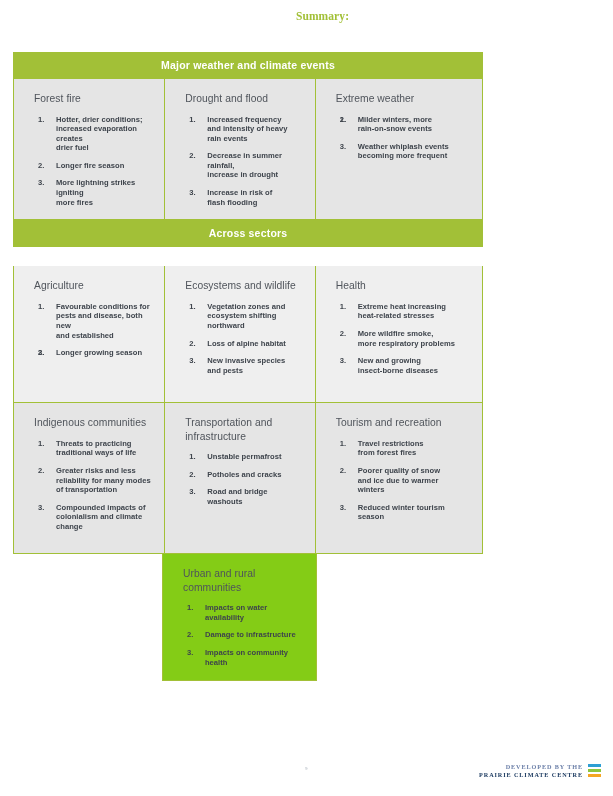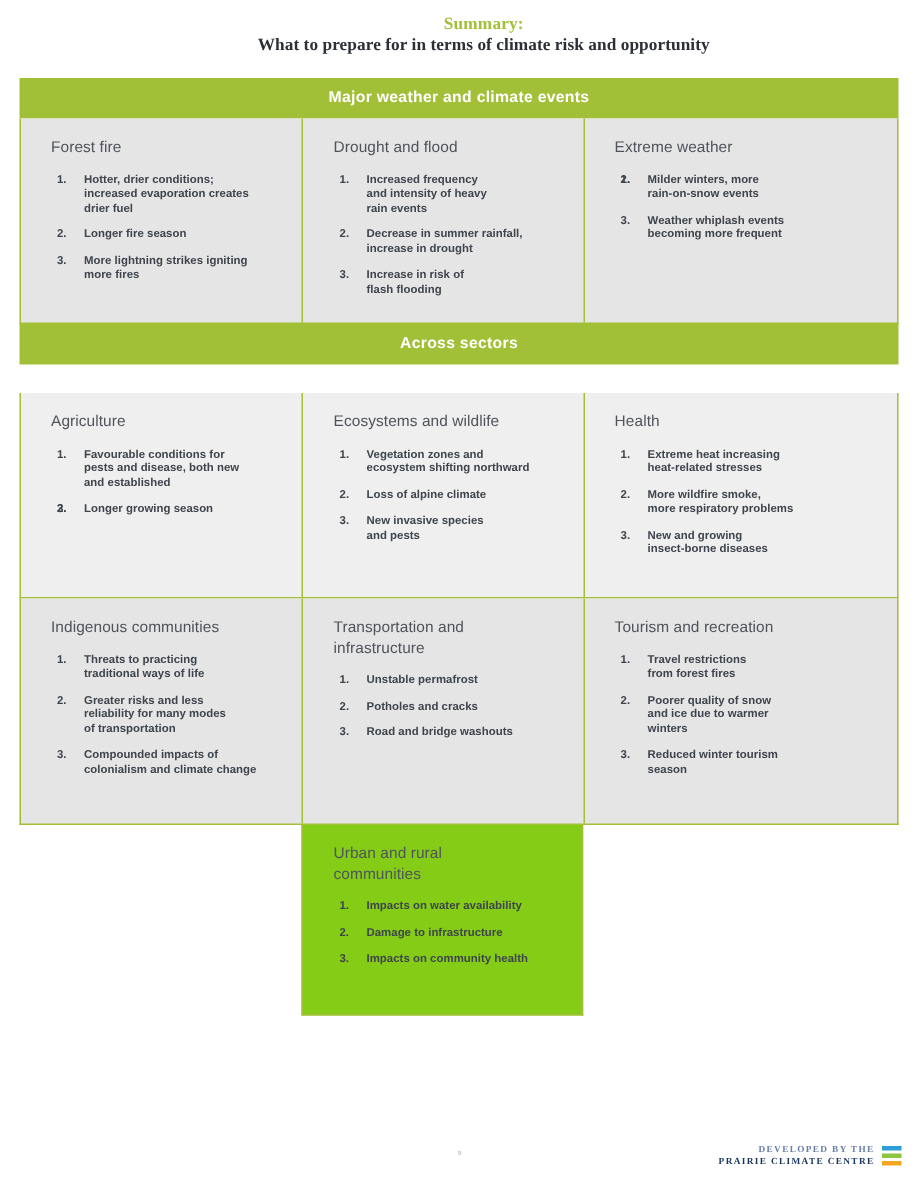--- a/index.html
+++ b/index.html
@@ -42,21 +42,21 @@
     color: #2b2f36;
     line-height: 15px;
     letter-spacing: 0.05px;
   }
 
   
   .matrix {
     position: absolute;
     left: 13px;
     top: 52px;
-    width: 586px;
+    width: 470px;
   }
 
   .band {
     background: #a2c037;
     color: #ffffff;
     font-size: 10.5px;
     font-weight: bold;
     text-align: center;
     letter-spacing: 0.2px;
     height: 27px;
@@ -176,21 +176,20 @@
   .bar-green { background: #8dc63f; }
   .bar-amber { background: #f5a623; }
 </style>
 </head>
 <body>
 
 <div class="page">
 
   <div class="title-block">
     <div class="title-main">Summary:</div>
-    <div class="title-sub">What to prepare for in terms of climate risk and opportunity</div>
   </div>
 
   <div class="matrix">
 
     <div class="band">Major weather and climate events</div>
 
     <div class="row white r1">
       <div class="cell c1">
         <div class="cell-title">Forest fire</div>
         <ol class="items">
@@ -276,21 +275,21 @@
       <div class="cell c2">
         <div class="cell-title">Ecosystems and wildlife</div>
         <ol class="items">
           <li>
               <span class="num">1.</span>
               <span class="txt">Vegetation zones and
 ecosystem shifting northward</span>
             </li>
           <li>
               <span class="num">2.</span>
-              <span class="txt">Loss of alpine climate</span>
+              <span class="txt">Loss of alpine habitat</span>
             </li>
           <li>
               <span class="num">3.</span>
               <span class="txt">New invasive species
 and pests</span>
             </li>
         </ol>
       </div>
       <div class="cell c3">
         <div class="cell-title">Health</div>

